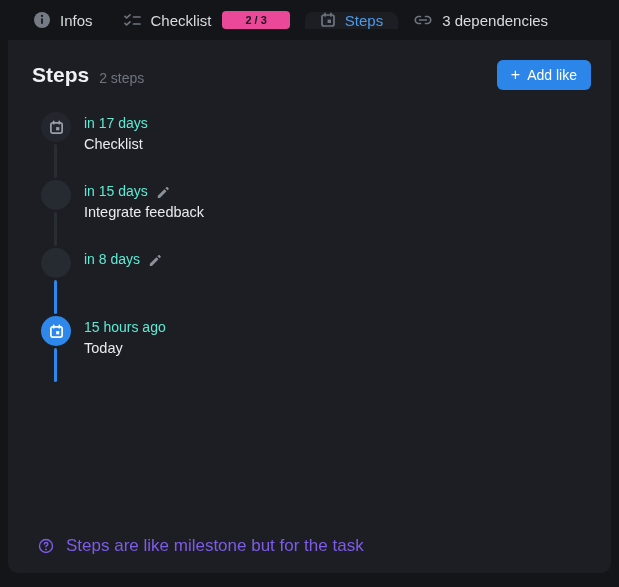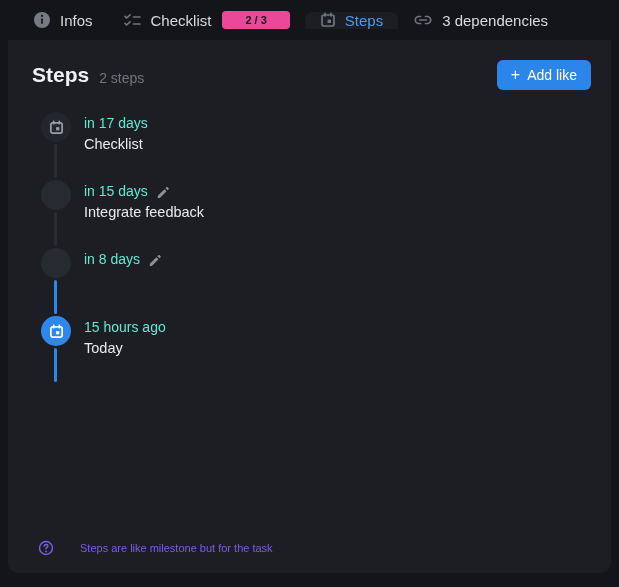--- a/index.html
+++ b/index.html
@@ -97,24 +97,24 @@
   .step-content { padding-top:2px; }
   .step-time {
     font-size:14px; color:#5eead4; line-height:19px;
     display:flex; align-items:center; gap:8px;
   }
   .pencil { display:flex; align-items:center; color:#8b9199; cursor:pointer; }
   .step-name { font-size:14.5px; color:#e9ebee; line-height:20px; margin-top:1px; }
 
   
   .panel-footer {
-    display:flex; align-items:center; gap:26px;
+    display:flex; align-items:center; gap:12px;
     padding:0 24px 17px 30px;
     color:#7d5ce8;
-    font-size:11px;
+    font-size:17px;
     font-weight:500;
   }
 </style>
 </head>
 <body>
 
 <div class="tabbar">
 
   <div class="tab">
     <span class="ticon">

